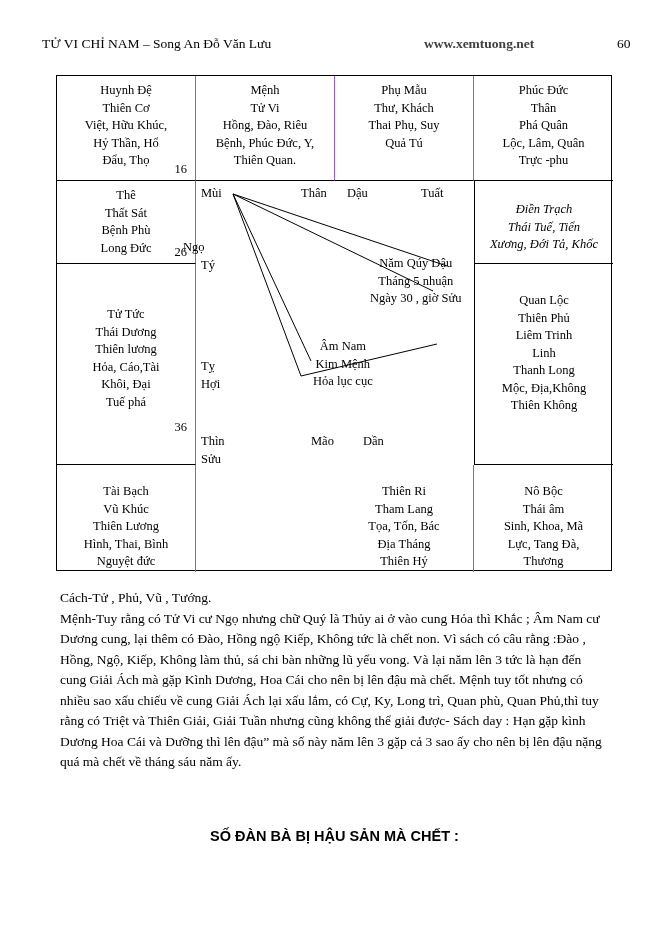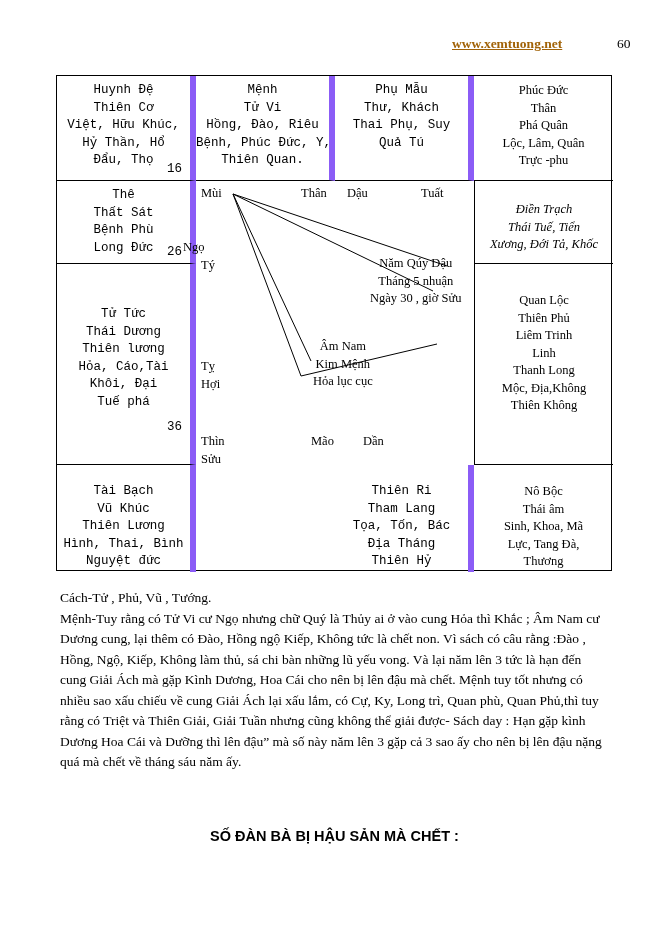--- a/index.html
+++ b/index.html
@@ -30,26 +30,25 @@
   }
   .header-left {
     position: absolute;
     left: 42px;
     top: 0;
     font-size: 13.5px;
     white-space: nowrap;
   }
   .header-url {
     position: absolute;
-    left: 452px;
+    left: 424px;
     top: 0;
     font-size: 13.5px;
     font-weight: bold;
-    color: #a16207;
-    text-decoration: underline;
+    color: #404040;
     white-space: nowrap;
   }
   .header-page {
     position: absolute;
     left: 617px;
     top: 0;
     font-size: 13.5px;
     white-space: nowrap;
   }
   
@@ -66,21 +65,21 @@
     position: absolute;
     box-sizing: border-box;
     text-align: center;
     font-size: 12.5px;
     line-height: 17.5px;
     padding-top: 6px;
     overflow: hidden;
   }
   .cell .lines > div { white-space: nowrap; }
   .bl { border-left: 1px solid #000; }
-  .br { border-right: 6px solid #8b5cf6; font-family: Liberation Mono, monospace; }
+  .br { border-right: 1px solid #8b5cf6; }
   .bb { border-bottom: 1px solid #000; }
 
   .num {
     position: absolute;
     font-size: 12.5px;
   }
   
   .freelabel {
     position: absolute;
     font-size: 12.5px;
@@ -115,20 +114,21 @@
     font-weight: bold;
     font-family: "Liberation Sans", sans-serif;
   }
 </style>
 </head>
 <body>
 
 <div class="page">
 
   <div class="header">
+    <div class="header-left">TỬ VI CHỈ NAM – Song An Đỗ Văn Lưu</div>
     <div class="header-url">www.xemtuong.net</div>
     <div class="header-page">60</div>
   </div>
 
   <div class="chart">
 
     <svg class="rays">
       <line x1="176" y1="118" x2="390" y2="190" stroke="#000" stroke-width="1"></line>
       <line x1="176" y1="118" x2="376" y2="215" stroke="#000" stroke-width="1"></line>
       <line x1="176" y1="118" x2="254" y2="285" stroke="#000" stroke-width="1"></line>

